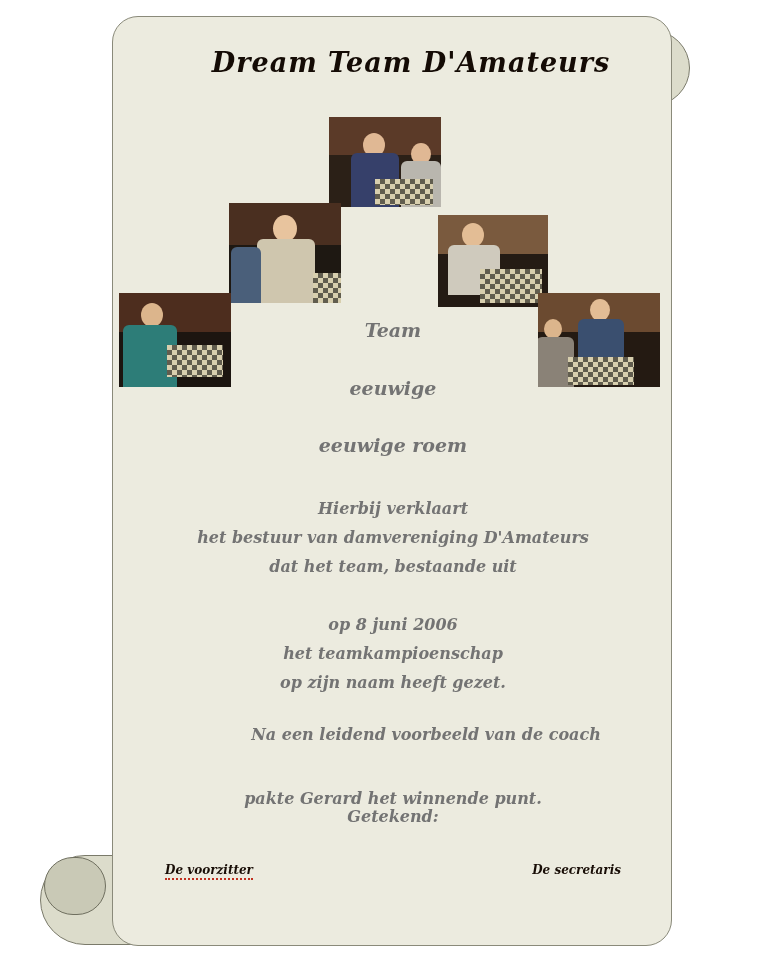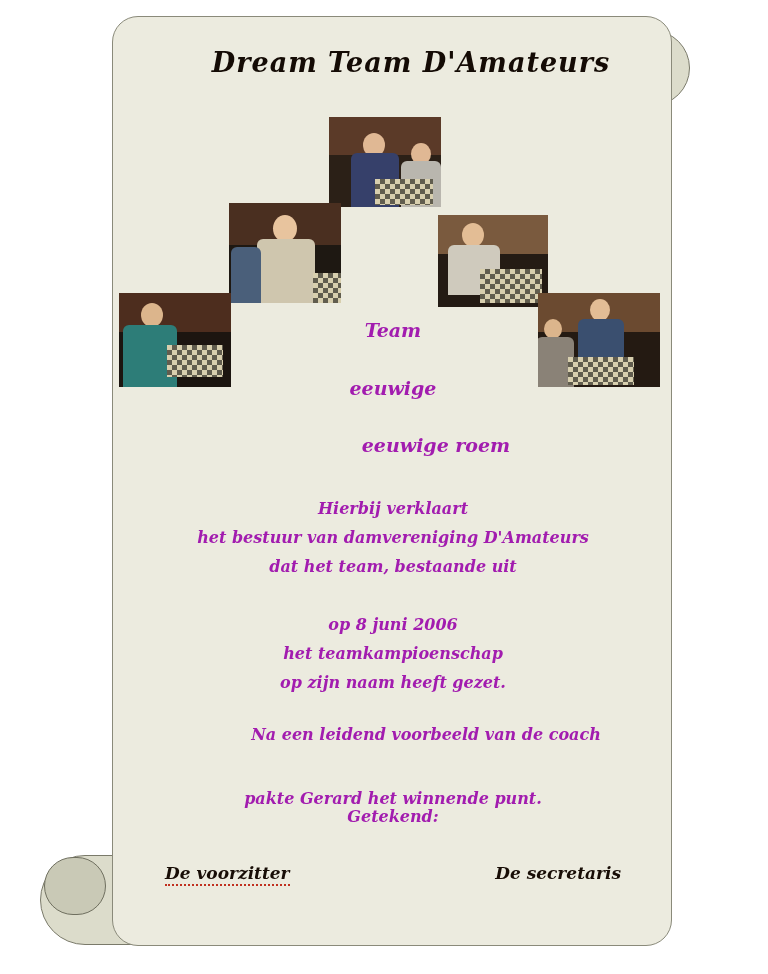--- a/index.html
+++ b/index.html
@@ -139,40 +139,40 @@
   #photo-right    { left: 425px; top: 276px;  width: 122px; height: 94px; }
 
   
   .line {
     position: absolute;
     width: 560px;
     text-align: center;
     font-family: "DejaVu Serif", serif;
     font-weight: bold;
     font-style: italic;
-    color: #a21caf;
+    color: #737373;
   }
   .big   { font-size: 19px; }
   .body-line { font-size: 16px; }
 
   .spell {
     border-bottom: 2px dotted #c03020;
     padding-bottom: 1px;
   }
 
   .signature-row {
     position: absolute;
     left: 0;
     top: 846px;
     width: 560px;
     display: flex;
     justify-content: space-between;
     padding: 0 52px;
     box-sizing: border-box;
-    font-size: 17px;
+    font-size: 12px;
     font-family: "DejaVu Serif", serif;
     font-weight: bold;
     font-style: italic;
     color: #180d06;
   }
 </style>
 </head>
 <body>
 
 <div class="scroll-wrap">
@@ -241,21 +241,21 @@
         <div class="body" style="left:-2px;top:44px;width:38px;height:50px;background:#8a8277"></div>
         <div class="board" style="left:30px;top:64px;width:66px;height:28px;">
           <div class="board-grid"></div>
         </div>
       </div>
 
     </div>
 
     <div class="line big" style="top:302px;">Team</div>
     <div class="line big" style="top:360px;">eeuwige</div>
-    <div class="line big" style="top:417px;padding-left:43px;">eeuwige roem</div>
+    <div class="line big" style="top:417px;">eeuwige roem</div>
 
     <div class="line body-line" style="top:482px;font-style:italic;">Hierbij verklaart</div>
     <div class="line body-line" style="top:511px;">het bestuur van damvereniging D'Amateurs</div>
     <div class="line body-line" style="top:540px;">dat het team, bestaande uit</div>
     <div class="line body-line" style="top:598px;">op 8 juni 2006</div>
     <div class="line body-line" style="top:627px;">het teamkampioenschap</div>
     <div class="line body-line" style="top:656px;">op zijn naam heeft gezet.</div>
 
     <div class="line body-line" style="top:708px;padding-left:33px;">Na een leidend voorbeeld van de coach</div>
     <div class="line body-line" style="top:772px;">pakte Gerard het winnende punt.</div>

